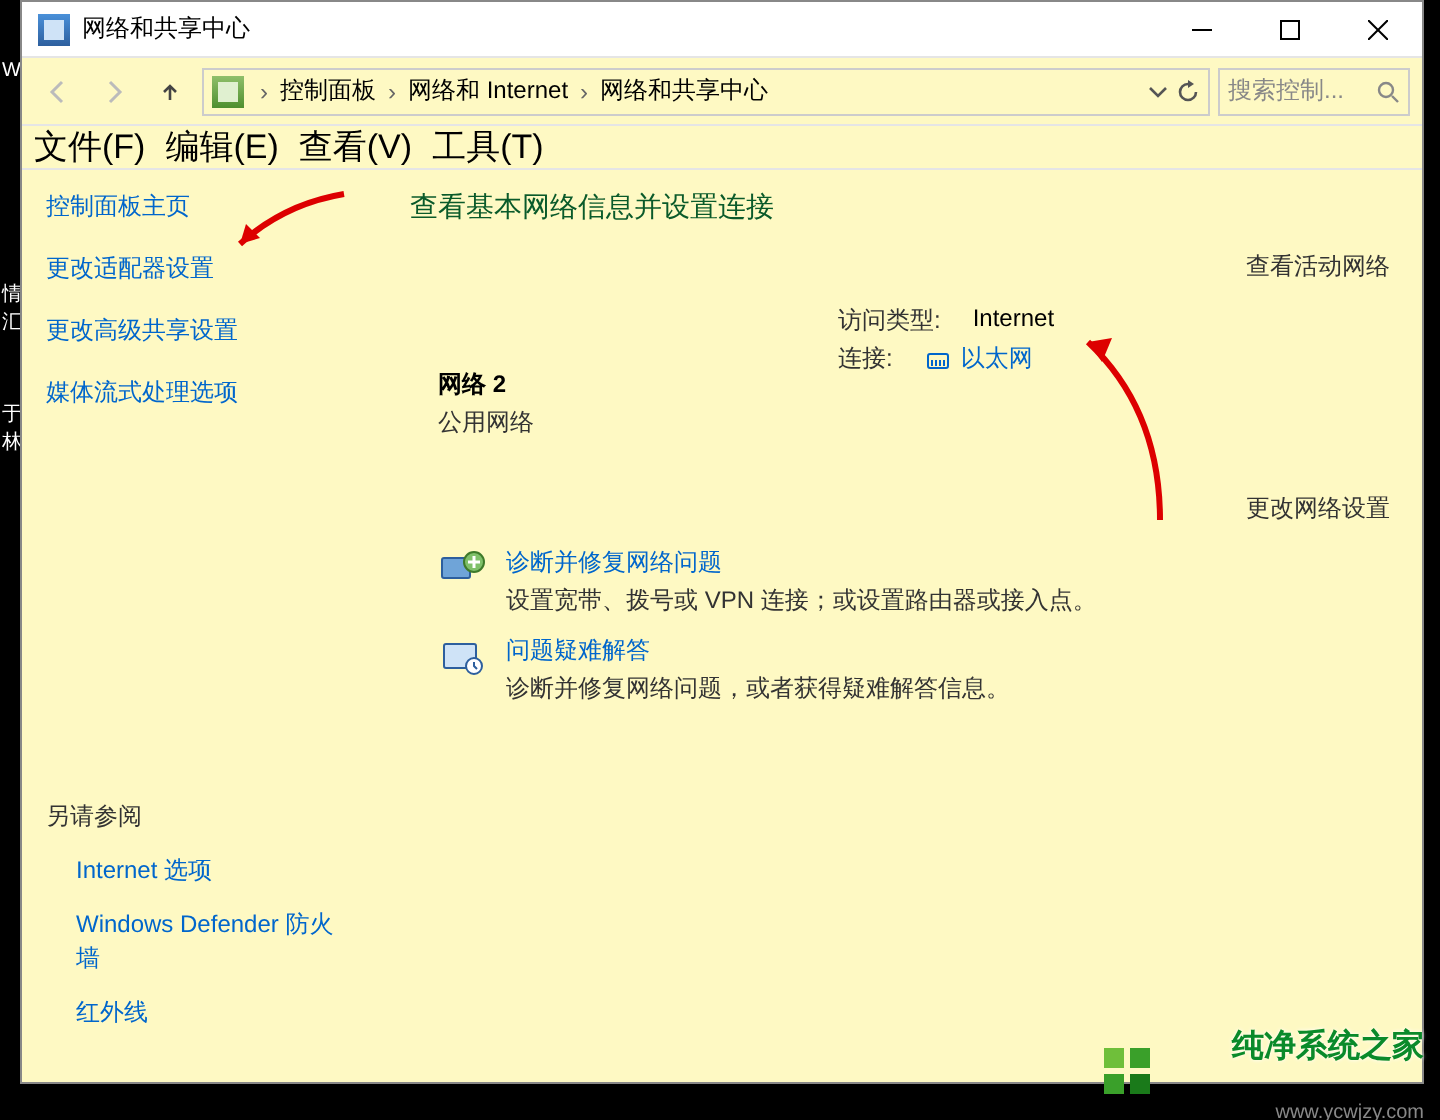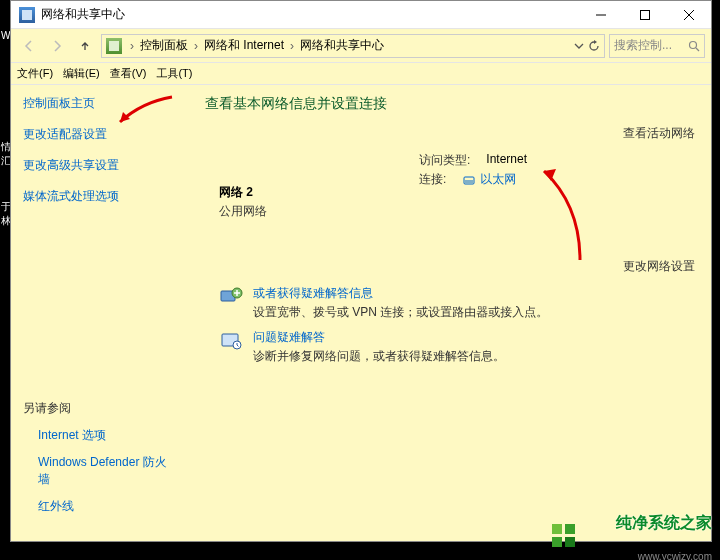--- a/index.html
+++ b/index.html
@@ -98,21 +98,21 @@
     padding: 0 4px;
     color: #888;
     gap:4px;
   }
   .menubar {
     height: 22px;
     display: flex;
     align-items: center;
     padding: 0 6px;
     gap: 10px;
-    font-size: 11px;
+    font-size: 17px;
     border-bottom: 1px solid #e5e5e5;
   }
   .content {
     flex: 1;
     display: flex;
     overflow: hidden;
   }
   .sidebar {
     width: 178px;
     padding: 10px 12px;
@@ -323,30 +323,30 @@
                   <line x1="6" y1="7" x2="6" y2="10" stroke="#0066cc"></line>
                   <line x1="8" y1="7" x2="8" y2="10" stroke="#0066cc"></line>
                   <line x1="10" y1="7" x2="10" y2="10" stroke="#0066cc"></line>
               </svg>
               <span>以太网</span>
             </span>
           </div>
         </div>
       </div>
 
-      <div class="section-title" style="margin-top:38px">更改网络设置</div>
+      <div class="section-title" style="margin-top:26px">更改网络设置</div>
 
       <div class="task">
         <svg class="ticon" viewBox="0 0 24 24">
           <rect x="2" y="6" width="14" height="10" rx="1" fill="#6fa4d8" stroke="#2d5f9e"></rect>
           <circle cx="18" cy="8" r="5" fill="#7fc06a" stroke="#3e7a2a"></circle>
           <path d="M18 5v6M15 8h6" stroke="#fff" stroke-width="1.5"></path>
         </svg>
         <div>
-          <div class="tlink">或者获得疑难解答信息</div>
+          <div class="tlink">诊断并修复网络问题</div>
           <div class="tdesc">设置宽带、拨号或 VPN 连接；或设置路由器或接入点。</div>
         </div>
       </div>
 
       <div class="task">
         <svg class="ticon" viewBox="0 0 24 24">
           <rect x="3" y="5" width="16" height="12" rx="1" fill="#cfe3f7" stroke="#2d5f9e"></rect>
           <circle cx="18" cy="16" r="4" fill="#fff" stroke="#2d5f9e"></circle>
           <path d="M18 14v2l1.5 1.5" stroke="#2d5f9e" fill="none"></path>
         </svg>

